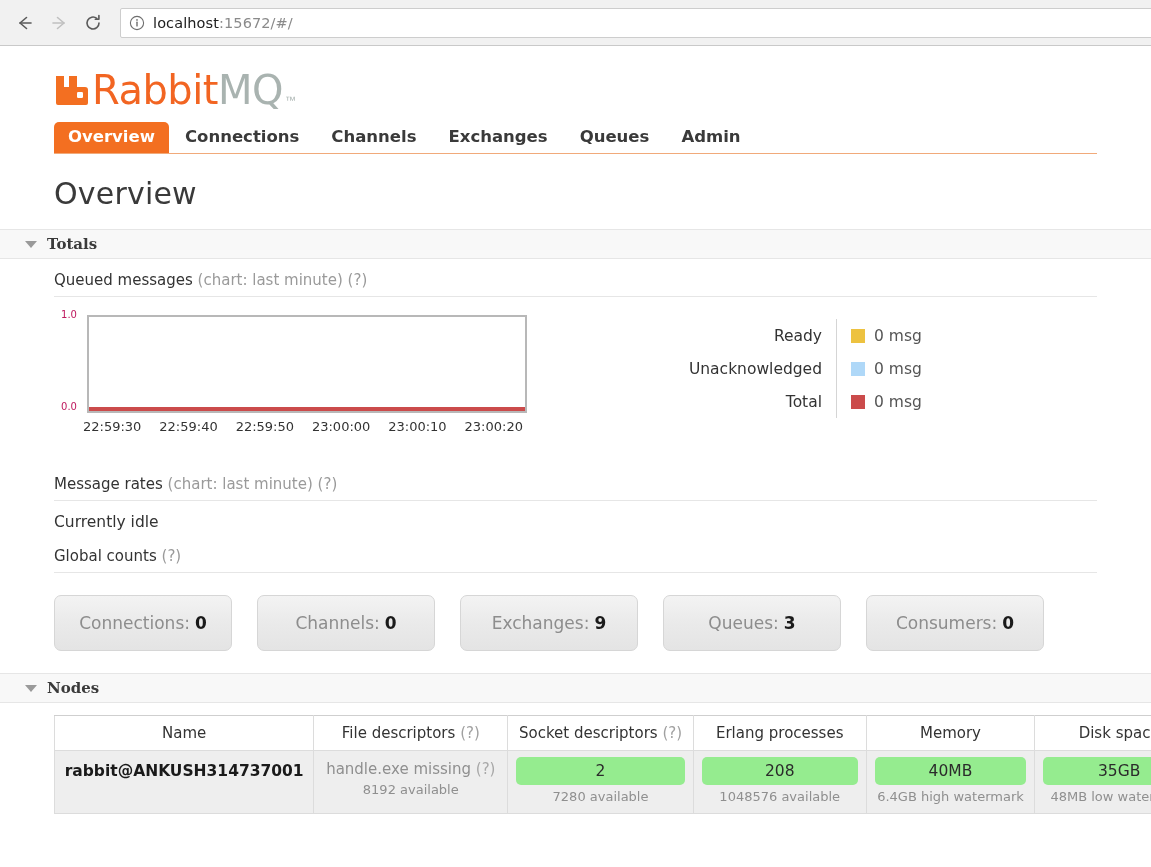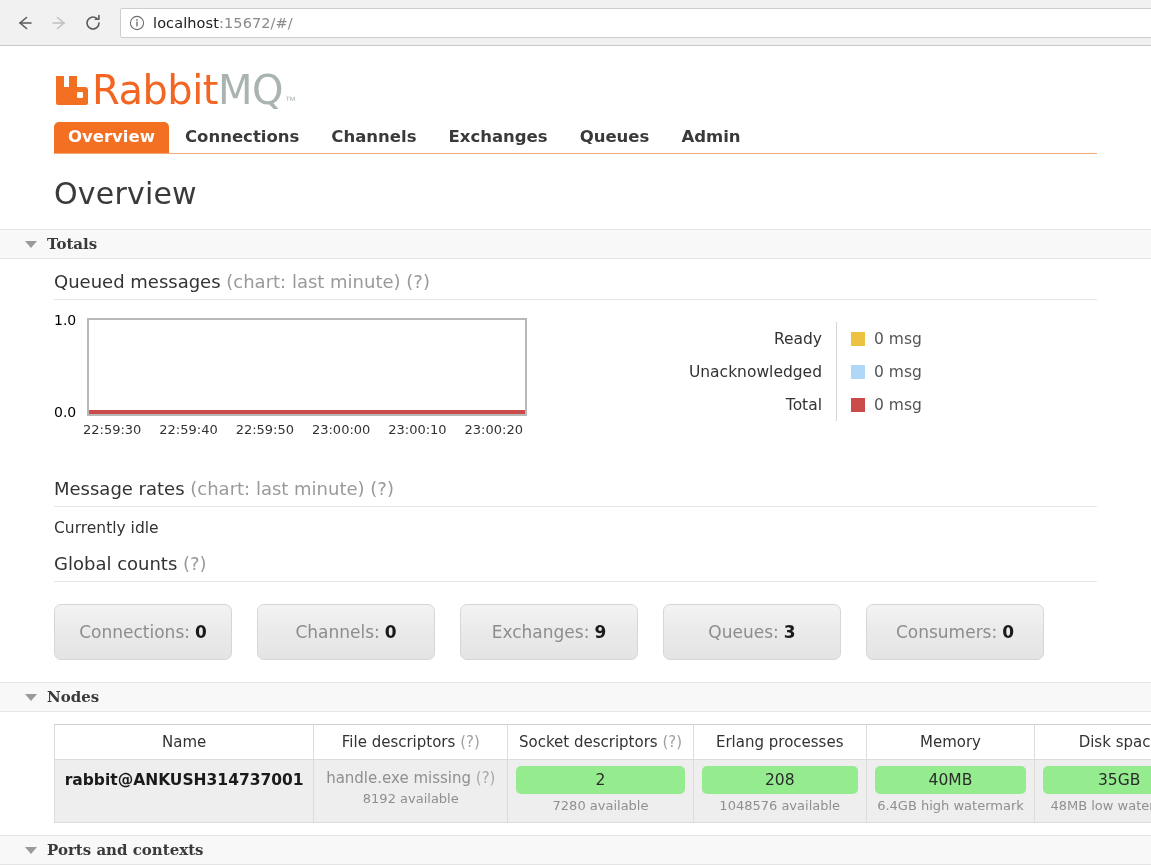--- a/index.html
+++ b/index.html
@@ -151,21 +151,21 @@
   }
   .section-head .title {
     font-family: "DejaVu Serif", serif;
     font-size: 15px;
     font-weight: bold;
     color: #3a3a3a;
   }
 
   .sub-head {
     font-family: "DejaVu Sans", sans-serif;
-    font-size: 18px;
+    font-size: 15px;
     color: #333;
     border-bottom: 1px solid #e6e6e6;
     padding: 12px 0 7px 0;
   }
   .sub-head .muted { color: #9a9a9a; }
 
   .plain-line {
     font-family: "DejaVu Sans", sans-serif;
     font-size: 15.5px;
     color: #333;
@@ -181,24 +181,24 @@
   .chart {
     position: relative;
     width: 500px;
     height: 126px;
     flex: none;
   }
   .y-label {
     position: absolute;
     left: 0;
     font-family: "DejaVu Sans", sans-serif;
-    font-size: 14px;
-    color: #000000;
+    font-size: 10px;
+    color: #be185d;
     width: 30px;
-    text-align: left;
+    text-align: center;
   }
   .y-top  { top: -6px; }
   .y-bot  { top: 86px; }
   .plot {
     position: absolute;
     left: 33px; top: 0;
     width: 440px; height: 98px;
     border: 2px solid #b8b8b8;
     background: #ffffff;
   }
@@ -551,18 +551,14 @@
           </td>
           <td>
             <div class="bar">35GB</div>
             <div class="sub-note">48MB low watermark</div>
           </td>
         </tr>
       </tbody>
     </table>
   </div>
 
-  <div class="section-head bottom-head">
-    <span class="caret"></span>
-    <span class="title">Ports and contexts</span>
-  </div>
 
 </div>
 
 </body></html>

